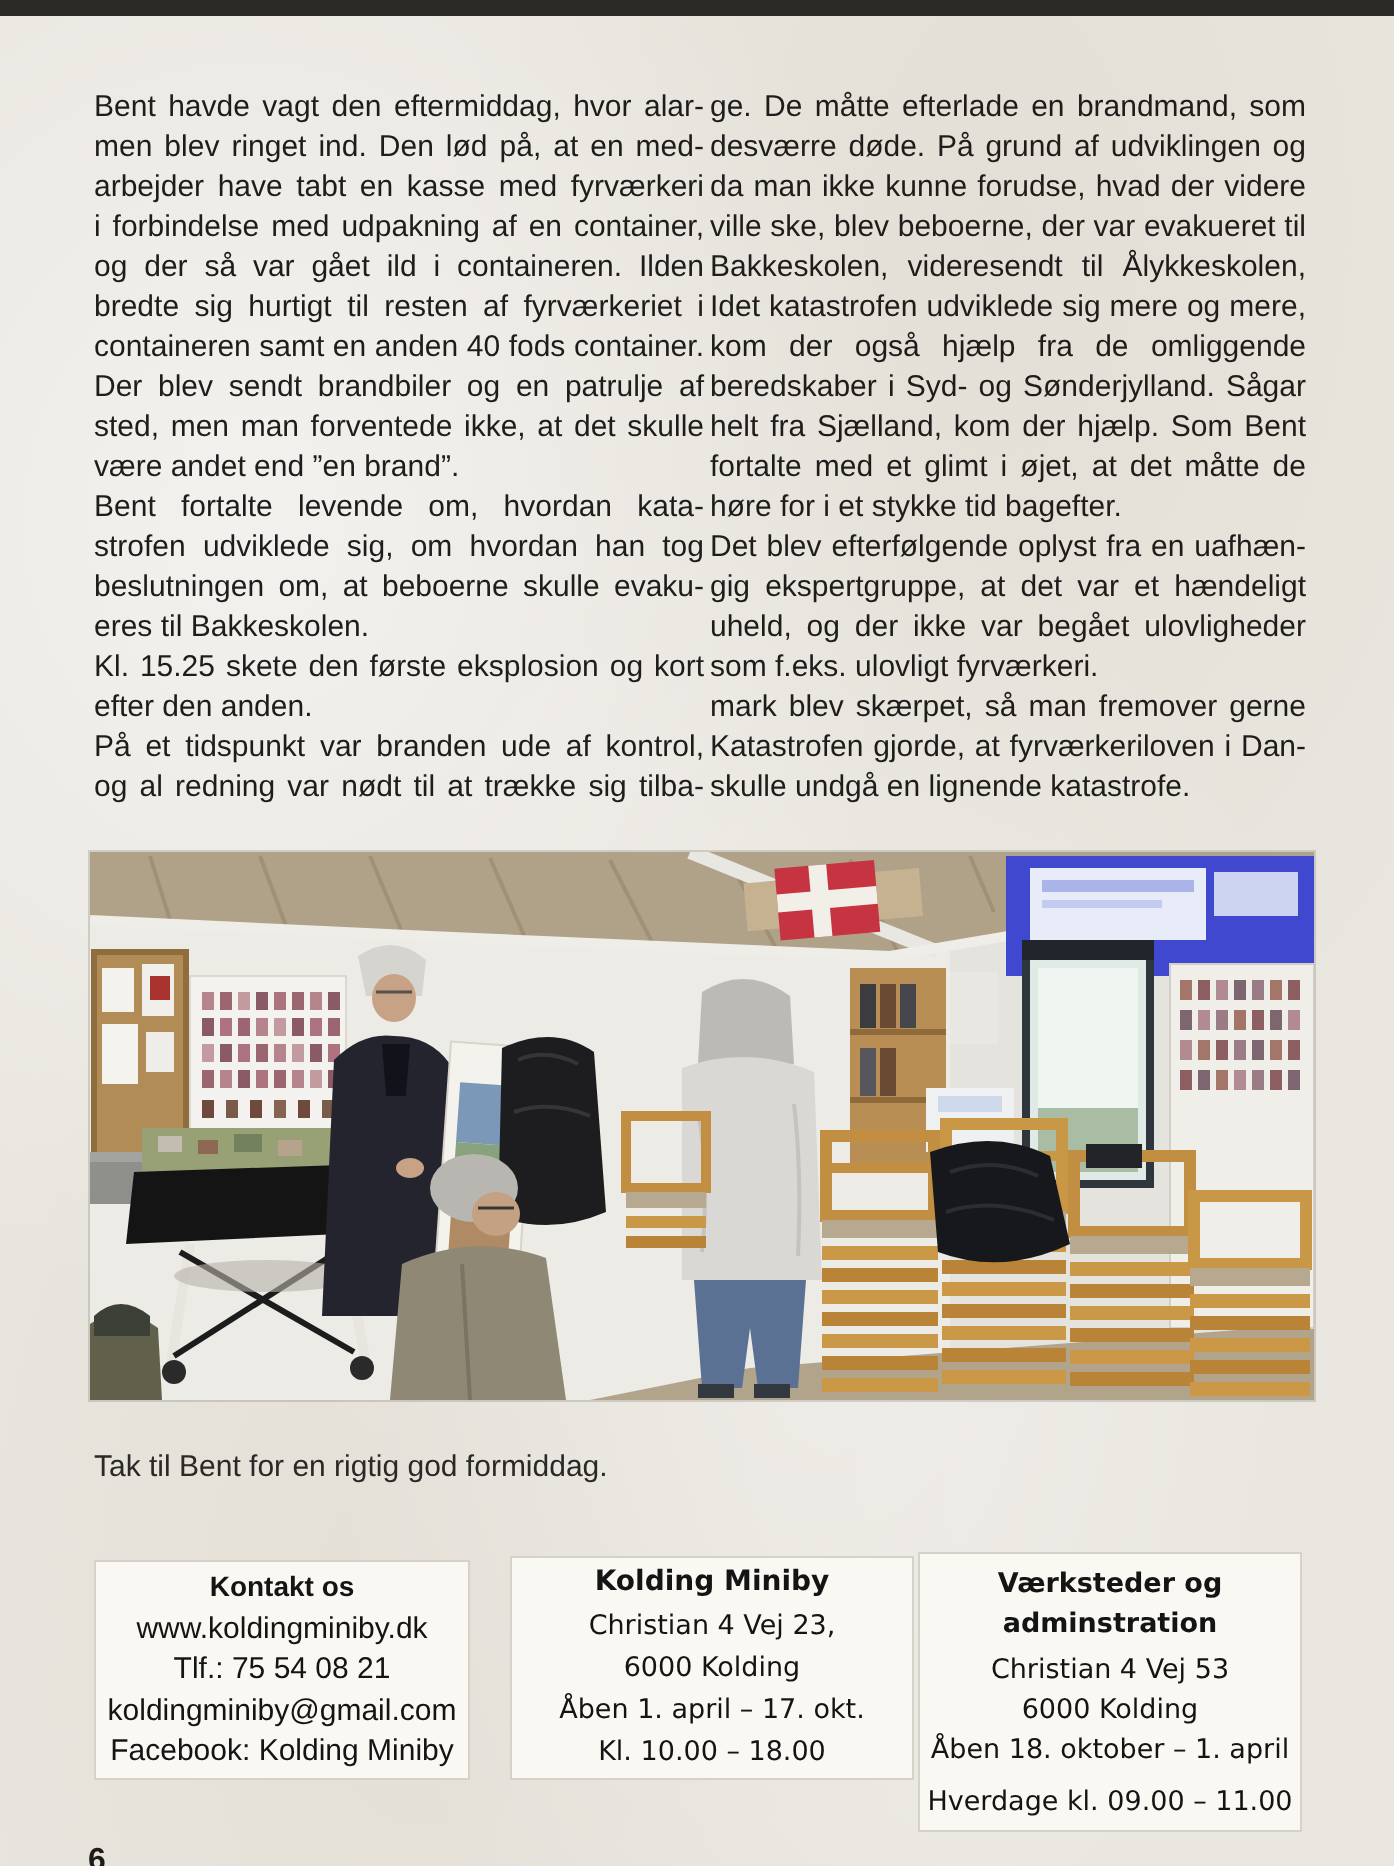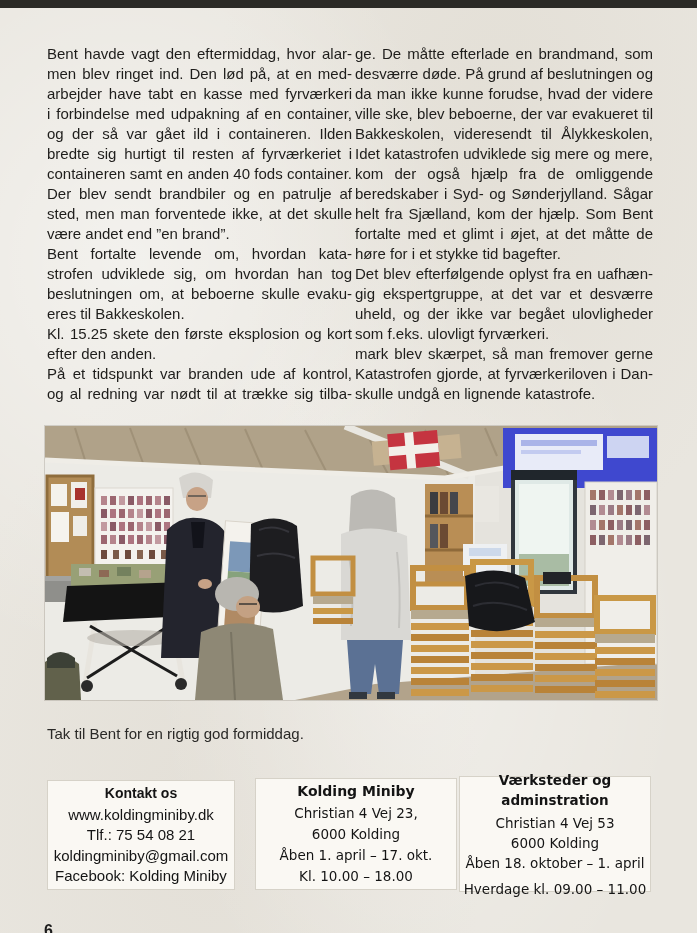--- a/index.html
+++ b/index.html
@@ -20,21 +20,21 @@
   .photo-wrap{position:absolute;left:45px;top:426px;width:612px;height:274px;box-shadow:0 0 0 1px rgba(120,112,98,.25);}
   .photo-wrap svg{display:block;}
   .caption{position:absolute;left:47px;top:725px;font-size:15px;color:#2a2927;}
   .info-box{position:absolute;background:#faf8f3;border:1px solid #d6d2c8;box-sizing:border-box;
     display:flex;flex-direction:column;align-items:center;justify-content:center;text-align:center;color:#141414;}
   .box-title{font-weight:bold;}
   #box1{left:47px;top:780px;width:188px;height:110px;font-size:15px;line-height:20.5px;}
   #box1 .box-title{font-size:14px;margin-bottom:1px;}
   #box2{left:255px;top:778px;width:202px;height:112px;font-family:"DejaVu Sans",sans-serif;font-size:13.5px;line-height:21px;}
   #box2 .box-title{font-size:14px;margin-bottom:1px;}
-  #box3{left:459px;top:776px;width:192px;height:116px;font-family:"DejaVu Sans",sans-serif;font-size:13.5px;line-height:20px;}
+  #box3{left:459px;top:776px;width:192px;height:140px;font-family:"DejaVu Sans",sans-serif;font-size:13.5px;line-height:20px;}
   #box3 .box-title{font-size:13.5px;margin-bottom:3px;}
   #box3 .box-line:last-child{margin-top:6px;}
   .page-number{position:absolute;left:44px;top:922px;font-size:16px;font-weight:bold;color:#1c1c1c;}
 </style>
 </head>
 <body>
 
 <div class="page">
   <div class="top-bar" style="background: rgb(43, 42, 38);"></div>
 
@@ -54,32 +54,32 @@
         <div class="tline j">strofen udviklede sig, om hvordan han tog</div>
         <div class="tline j">beslutningen om, at beboerne skulle evaku-</div>
         <div class="tline">eres til Bakkeskolen.</div>
         <div class="tline j">Kl. 15.25 skete den første eksplosion og kort</div>
         <div class="tline">efter den anden.</div>
         <div class="tline j">På et tidspunkt var branden ude af kontrol,</div>
         <div class="tline j">og al redning var nødt til at trække sig tilba-</div>
       </div>
       <div class="col">
         <div class="tline j">ge. De måtte efterlade en brandmand, som</div>
-        <div class="tline j">desværre døde. På grund af beslutningen og</div>
+        <div class="tline j">desværre døde. På grund af udviklingen og</div>
         <div class="tline j">da man ikke kunne forudse, hvad der videre</div>
         <div class="tline j">ville ske, blev beboerne, der var evakueret til</div>
         <div class="tline j">Bakkeskolen, videresendt til Ålykkeskolen,</div>
         <div class="tline j">Idet katastrofen udviklede sig mere og mere,</div>
         <div class="tline j">kom der også hjælp fra de omliggende</div>
         <div class="tline j">beredskaber i Syd- og Sønderjylland. Sågar</div>
         <div class="tline j">helt fra Sjælland, kom der hjælp. Som Bent</div>
         <div class="tline j">fortalte med et glimt i øjet, at det måtte de</div>
         <div class="tline">høre for i et stykke tid bagefter.</div>
         <div class="tline j">Det blev efterfølgende oplyst fra en uafhæn-</div>
-        <div class="tline j">gig ekspertgruppe, at det var et desværre</div>
+        <div class="tline j">gig ekspertgruppe, at det var et hændeligt</div>
         <div class="tline j">uheld, og der ikke var begået ulovligheder</div>
         <div class="tline">som f.eks. ulovligt fyrværkeri.</div>
         <div class="tline j">mark blev skærpet, så man fremover gerne</div>
         <div class="tline j">Katastrofen gjorde, at fyrværkeriloven i Dan-</div>
         <div class="tline">skulle undgå en lignende katastrofe.</div>
       </div>
     </div>
 
   <div class="photo-wrap">
     <svg width="612" height="274" viewBox="0 0 612 274" preserveAspectRatio="none">

